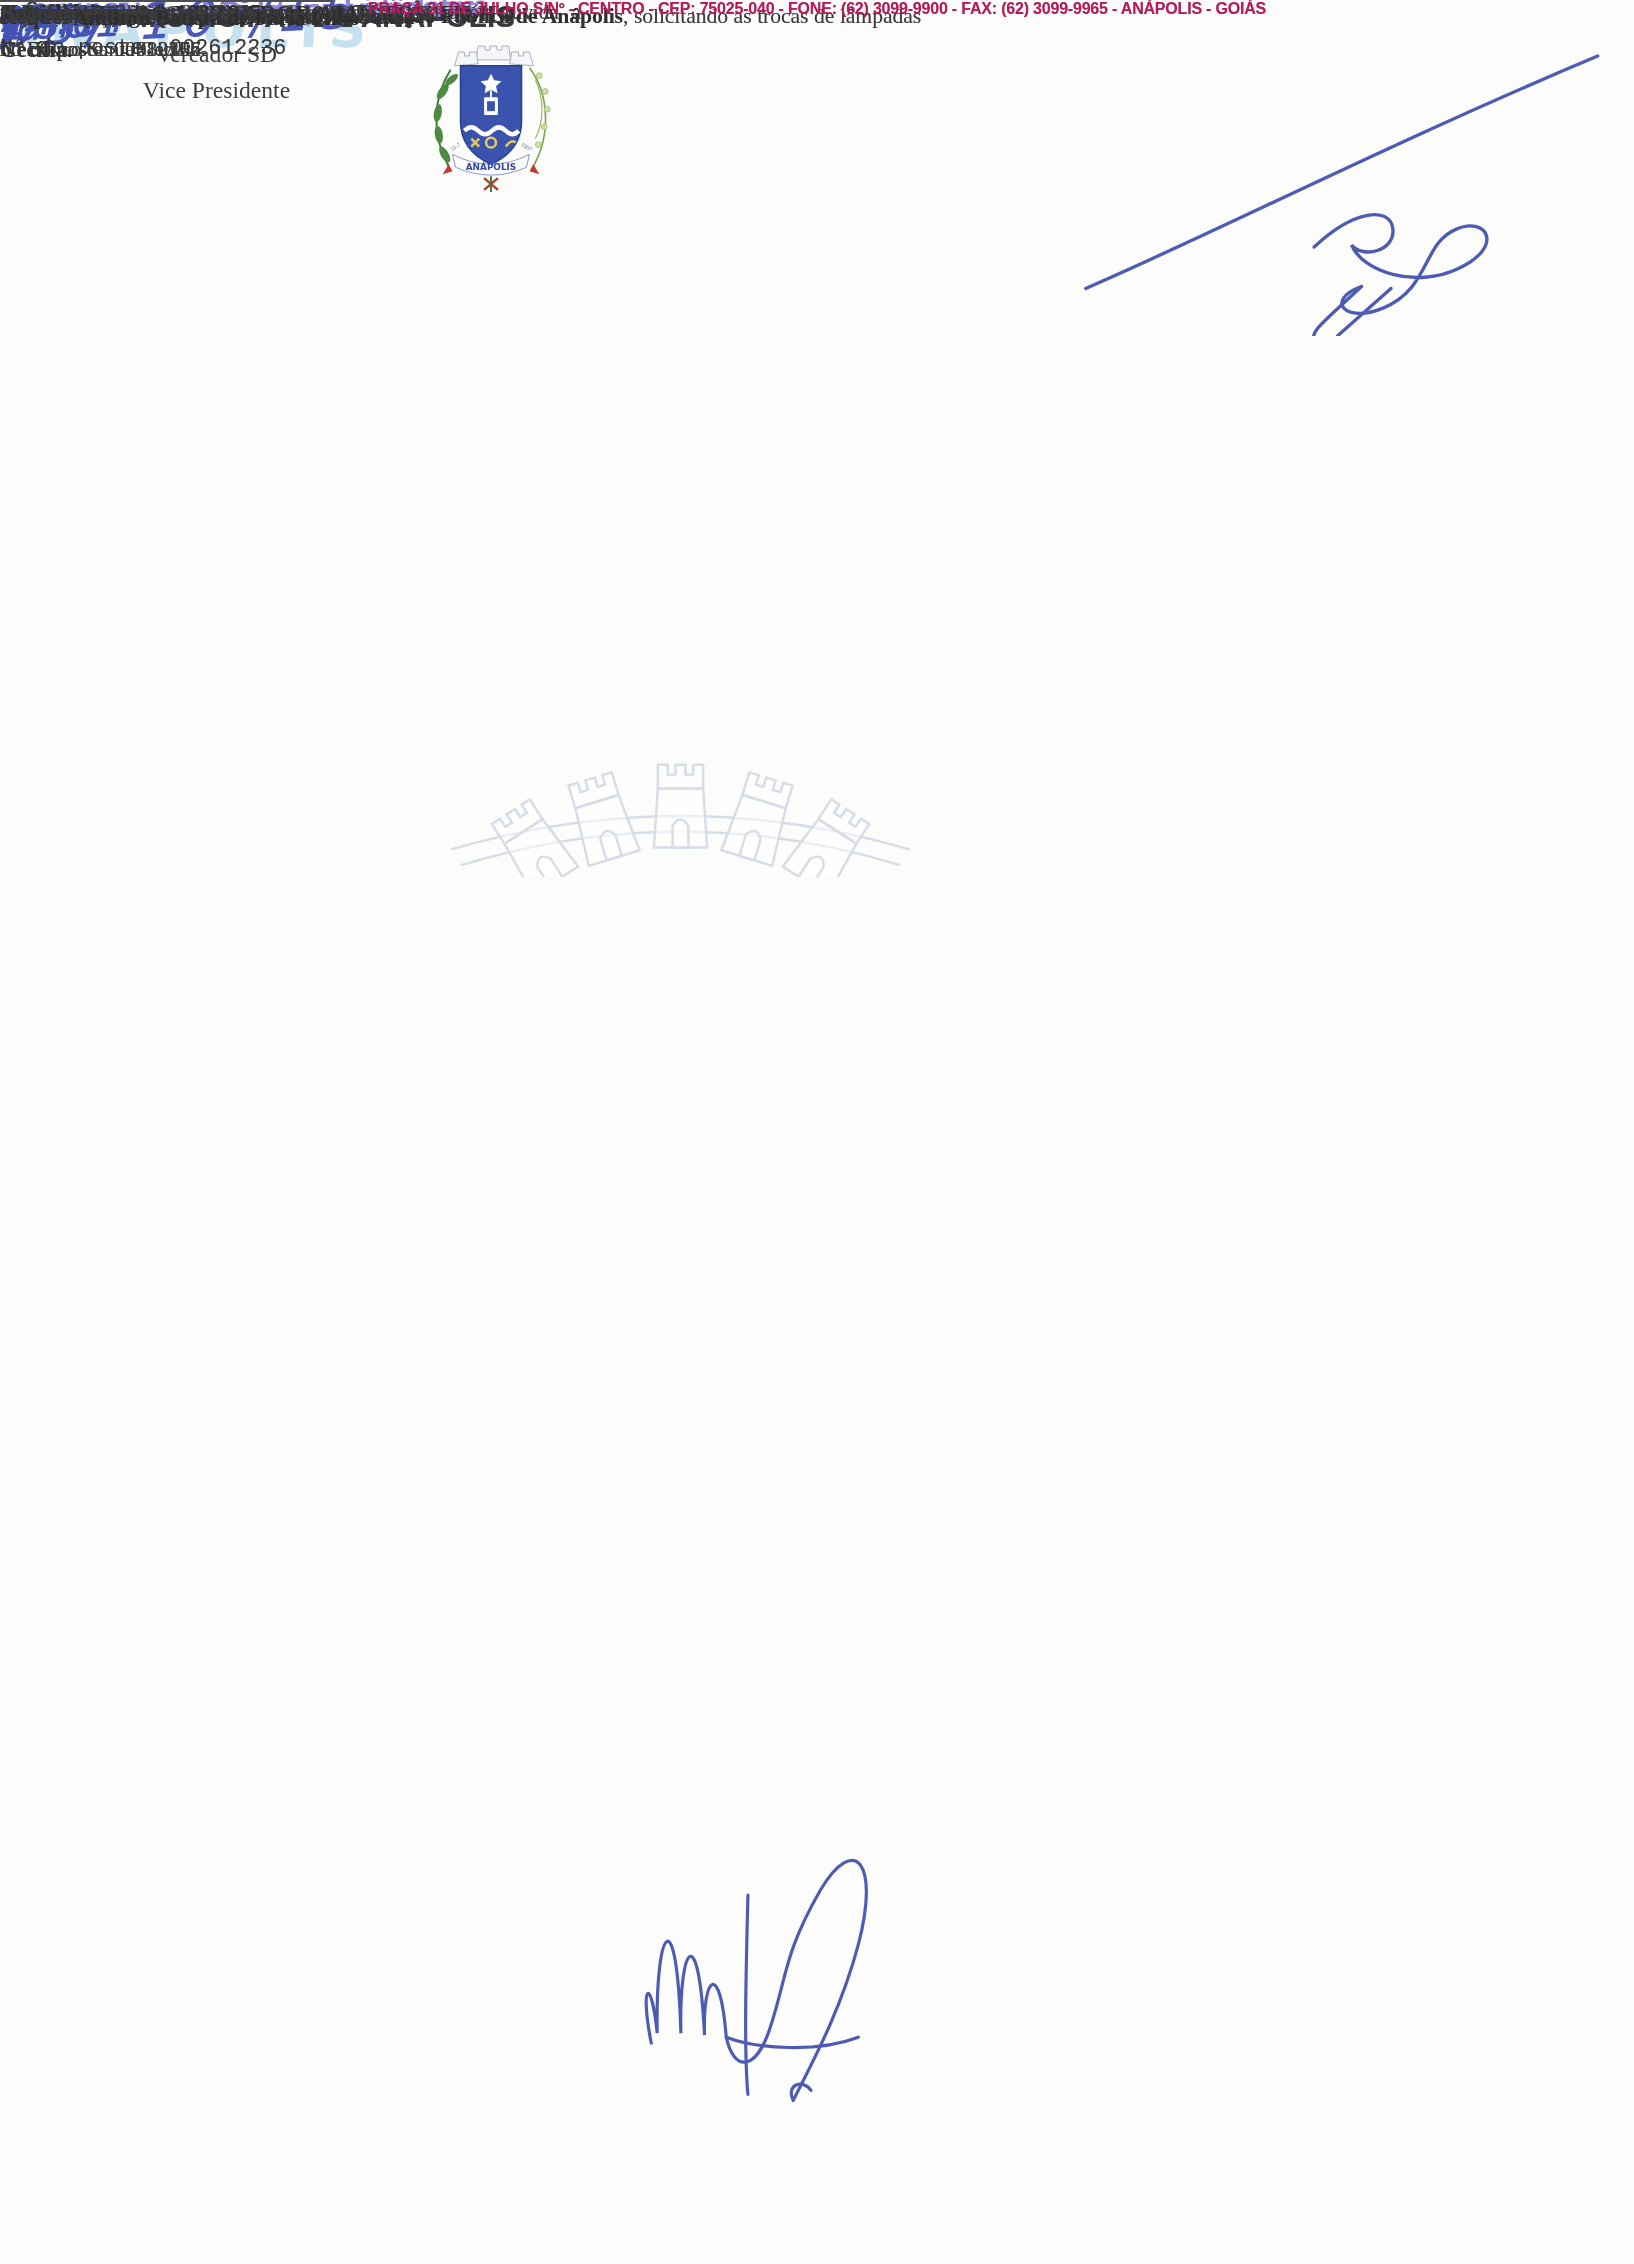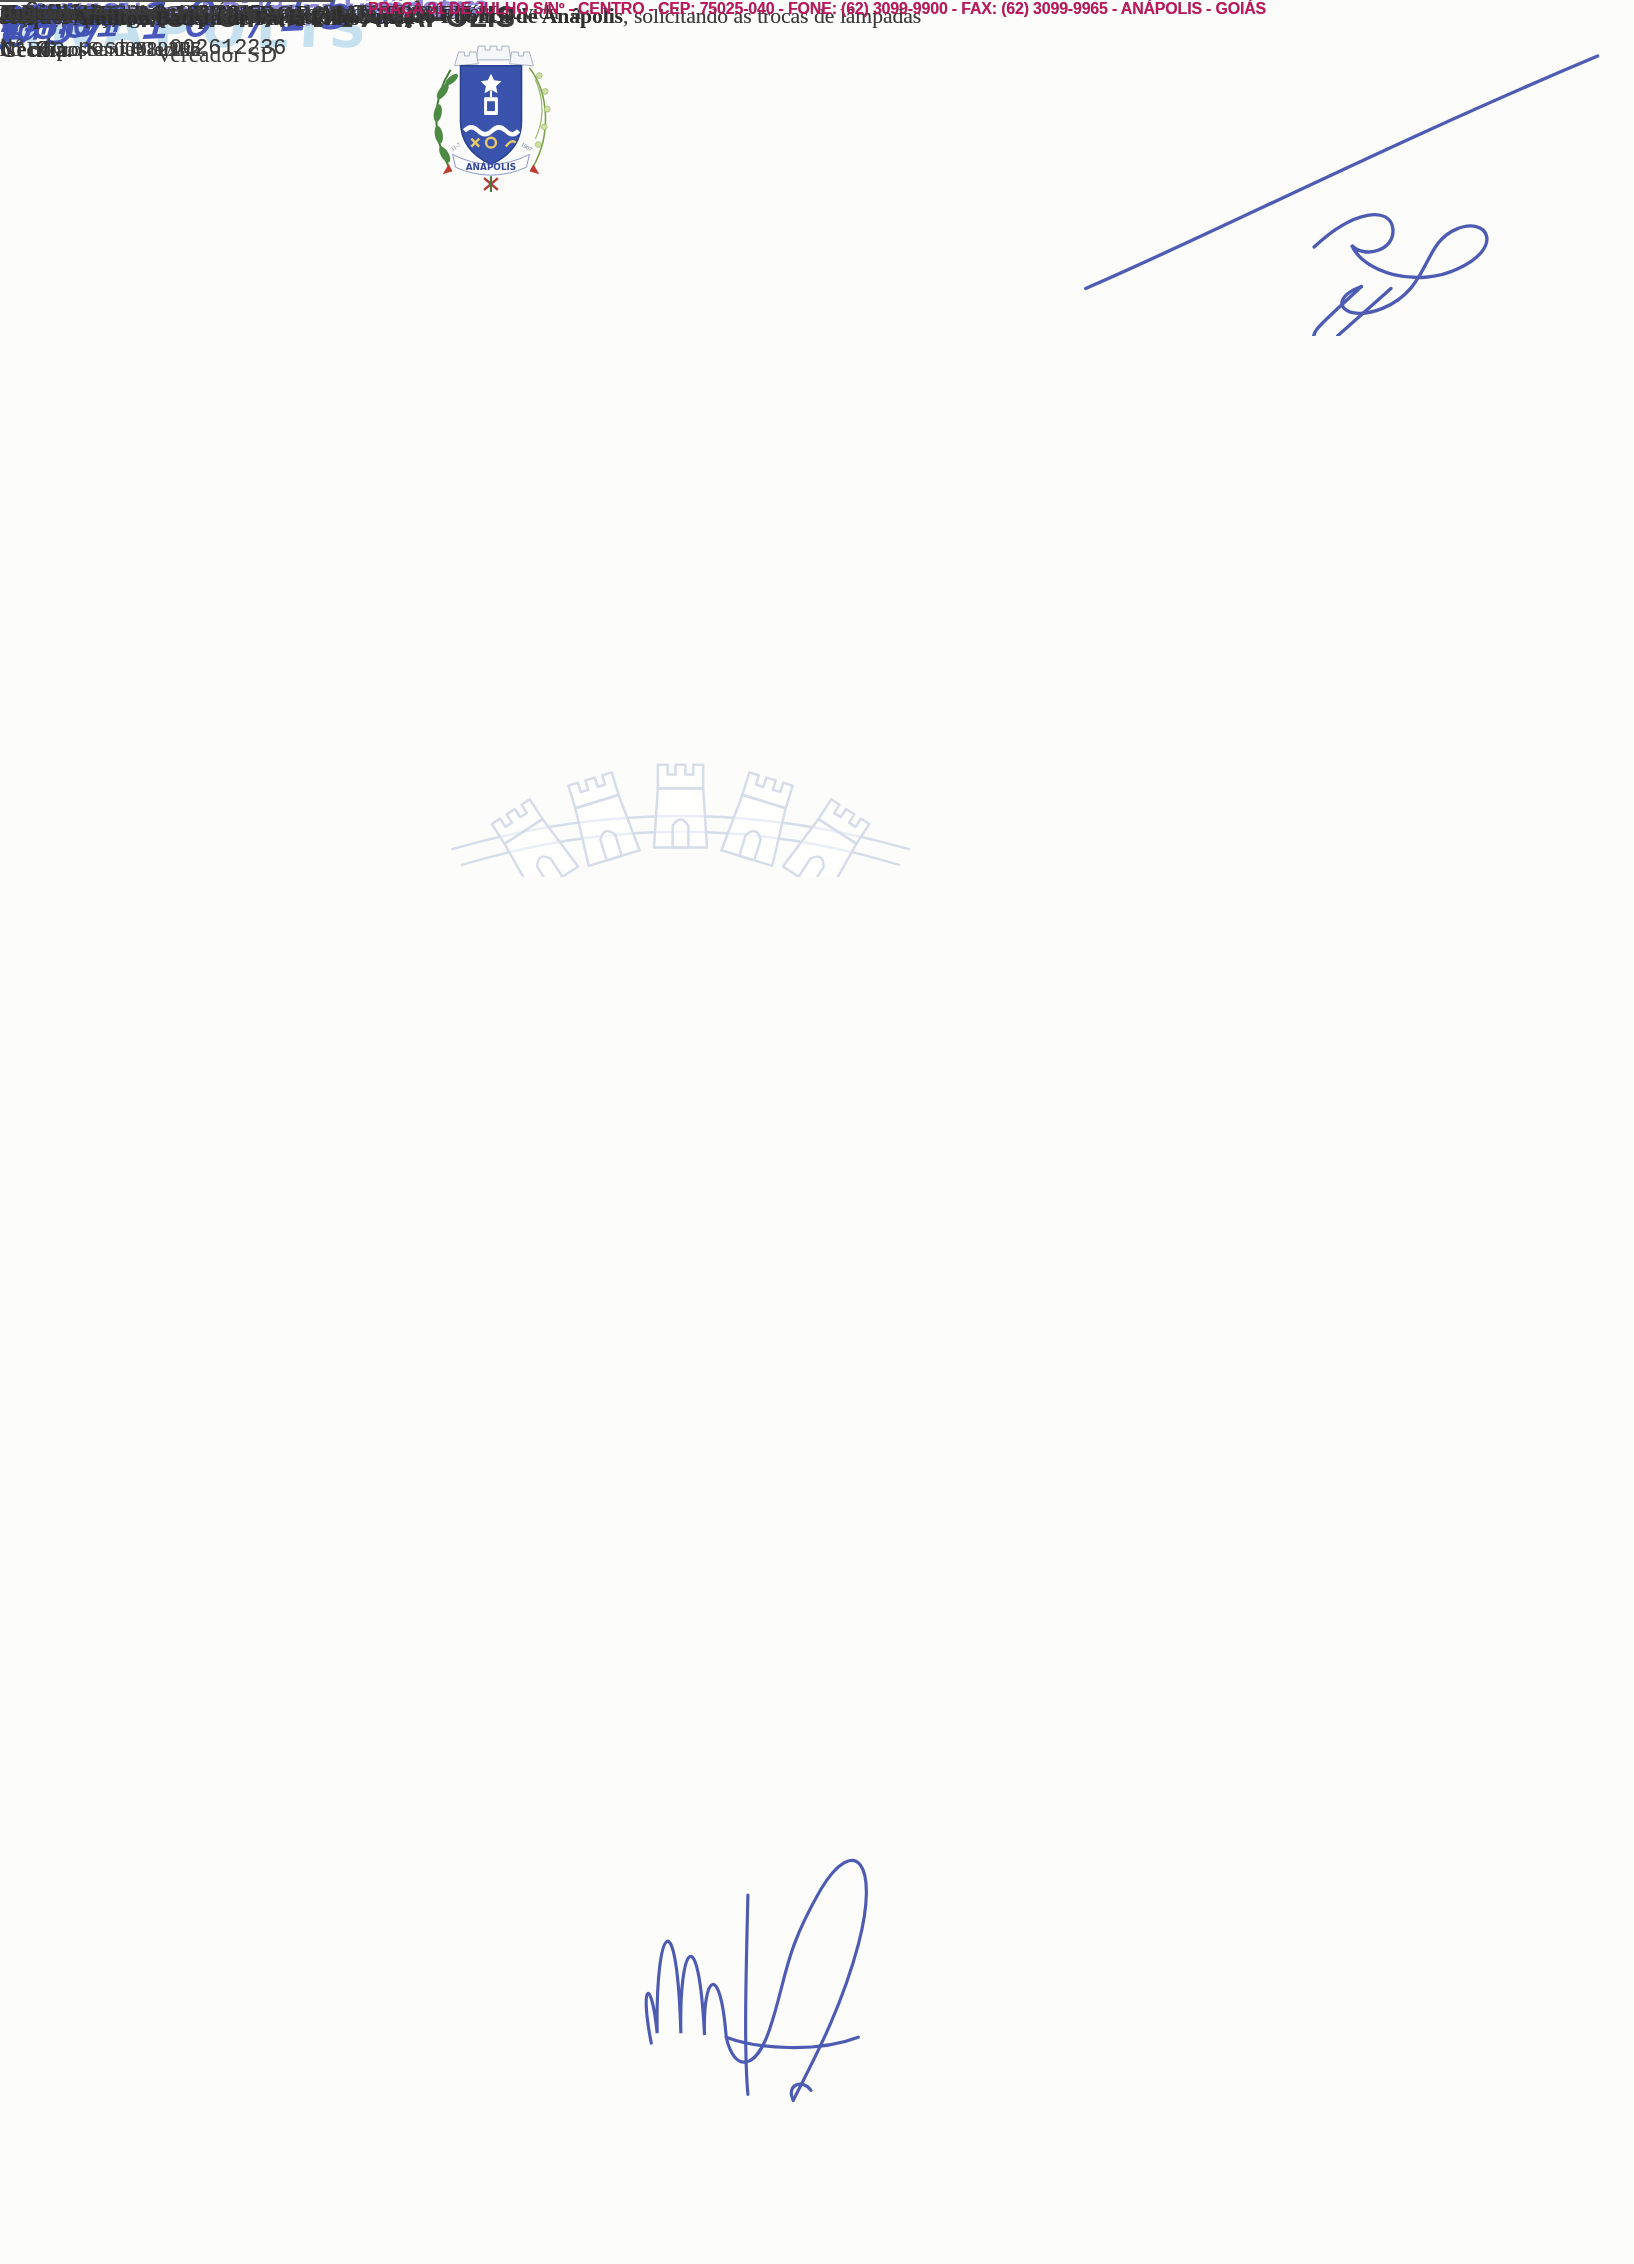--- a/index.html
+++ b/index.html
@@ -236,18 +236,19 @@
       <path d="M52 212 C40 152 52 142 58 202 C56 92 78 64 82 202 C80 112 100 84 106 204 C104 142 122 128 128 206 C136 242 158 240 172 198 C190 144 186 122 224 56 C258 0 284 28 262 112 C244 180 214 234 196 270"></path>
       <path d="M150 62 C148 142 146 222 150 264"></path>
       <path d="M128 206 C160 218 220 222 262 206"></path>
       <path d="M196 270 C188 254 206 248 214 260"></path>
     </g>
   </svg>
 
   <div class="abs" style="left:555;top:1998;width:433px;text-align:center;line-height:36px;">
     <div class="serif bold" style="font-size:22px;color:#2f2f2f;text-shadow:0 0 0.4px rgba(50,50,50,.5);">Amilton Batista de Faria Filho</div>
     <div class="serif" style="font-size:23.6px;color:#3d3d3d;">Vereador SD</div>
+    <div class="serif" style="font-size:23.6px;color:#3d3d3d;">Vice Presidente</div>
   </div>
 
   <div class="abs footer-line" style="left:0;top:2236;width:1634px;">PRAÇA 31 DE JULHO S/Nº - CENTRO - CEP: 75025-040 - FONE: (62) 3099-9900 - FAX: (62) 3099-9965 - ANÁPOLIS - GOIÁS</div>
 
 </div>
 
 
 </body></html>

